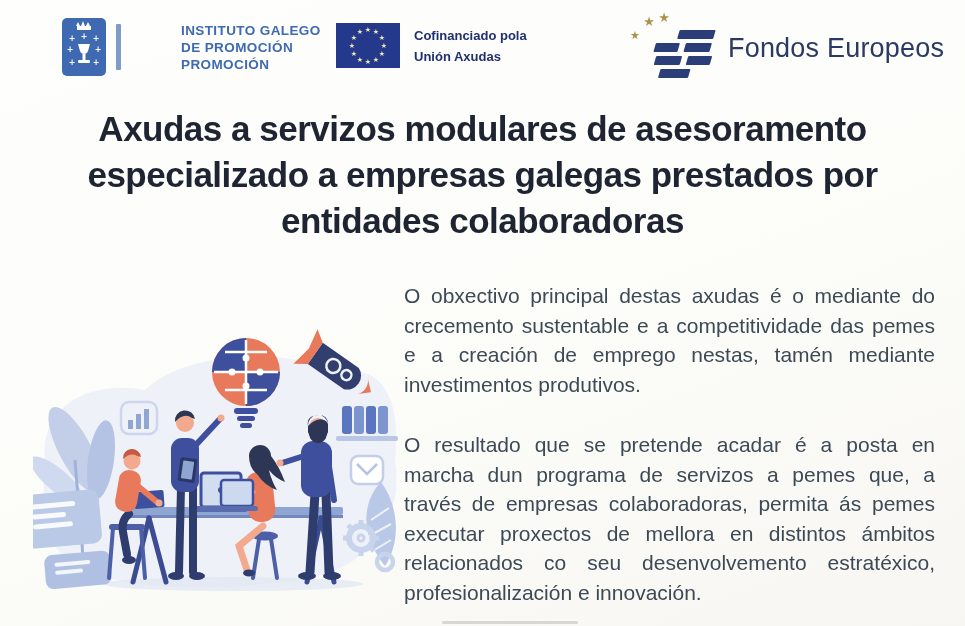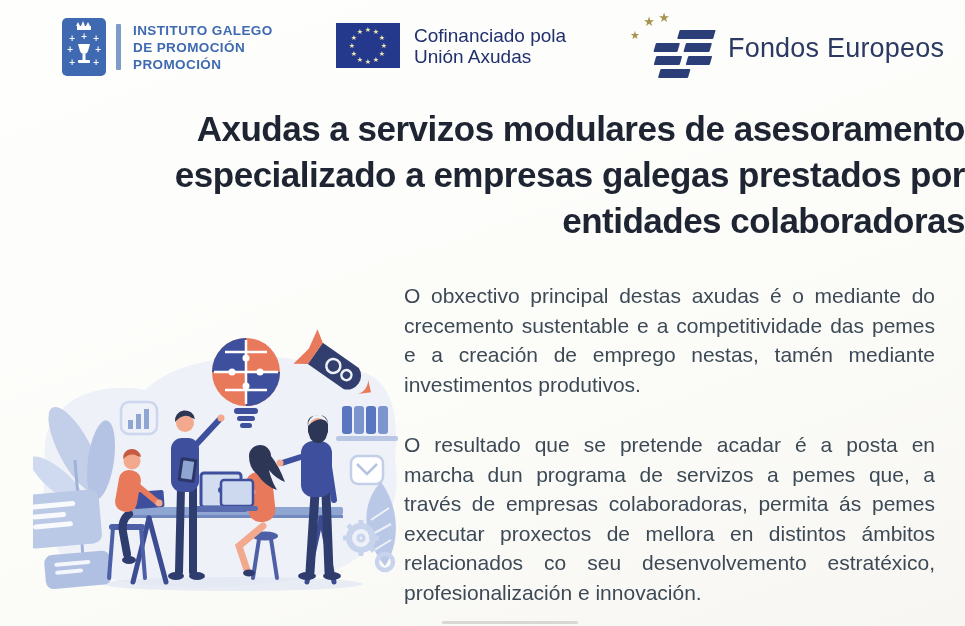--- a/index.html
+++ b/index.html
@@ -8,31 +8,31 @@
     width:965px;height:626px;
     background:linear-gradient(160deg,#fefefd 0%,#fcfcf9 55%,#f7f6f2 100%);
     overflow:hidden;
     font-family:"Liberation Sans", sans-serif;
   }
   
   .logo-group{position:absolute;display:flex;align-items:center;}
   .igape{left:62px;top:18px;}
   .igape-emblem{width:44px;height:58px;border-radius:5px;background:#3f6ab1;position:relative;flex:0 0 auto;}
   .igape-sep{width:5px;height:46px;background:#7f9cc9;margin:0 12px 0 10px;border-radius:1px;}
-  .igape-text{color:#3f6ab1;font-size:13.5px;font-weight:bold;line-height:17px;letter-spacing:.4px;}
+  .igape-text{color:#3f6ab1;font-size:13.5px;font-weight:bold;line-height:17px;letter-spacing:.4px;margin-left:48px;}
   .eu{left:336px;top:23px;}
   .eu-flag{width:64px;height:45px;background:#24388c;flex:0 0 auto;position:relative;}
-  .eu-text{margin-left:14px;color:#20306e;font-size:19px;font-weight:normal;line-height:21px;}
+  .eu-text{margin-left:14px;color:#20306e;font-size:13px;font-weight:bold;line-height:21px;}
   .fondos{left:620px;top:8px;}
   .fondos-icon{width:100px;height:80px;flex:0 0 auto;}
   .fondos-text{color:#2c3a63;font-size:27px;letter-spacing:.2px;margin-left:8px;margin-top:0;}
   
   .title{
     position:absolute;left:0;top:106px;width:100%;
-    text-align:right;color:#1e2431;font-weight:bold;
+    text-align:center;color:#1e2431;font-weight:bold;
     font-size:35px;line-height:46px;letter-spacing:-.5px;
   }
   
   .body-col{
     position:absolute;left:404px;top:281px;width:531px;
     color:#3d4a56;font-size:21px;line-height:29.5px;text-align:justify;
   }
   .body-col p{margin:0 0 31px 0;}
   
   .illustration{position:absolute;left:33px;top:310px;width:372px;height:290px;}

